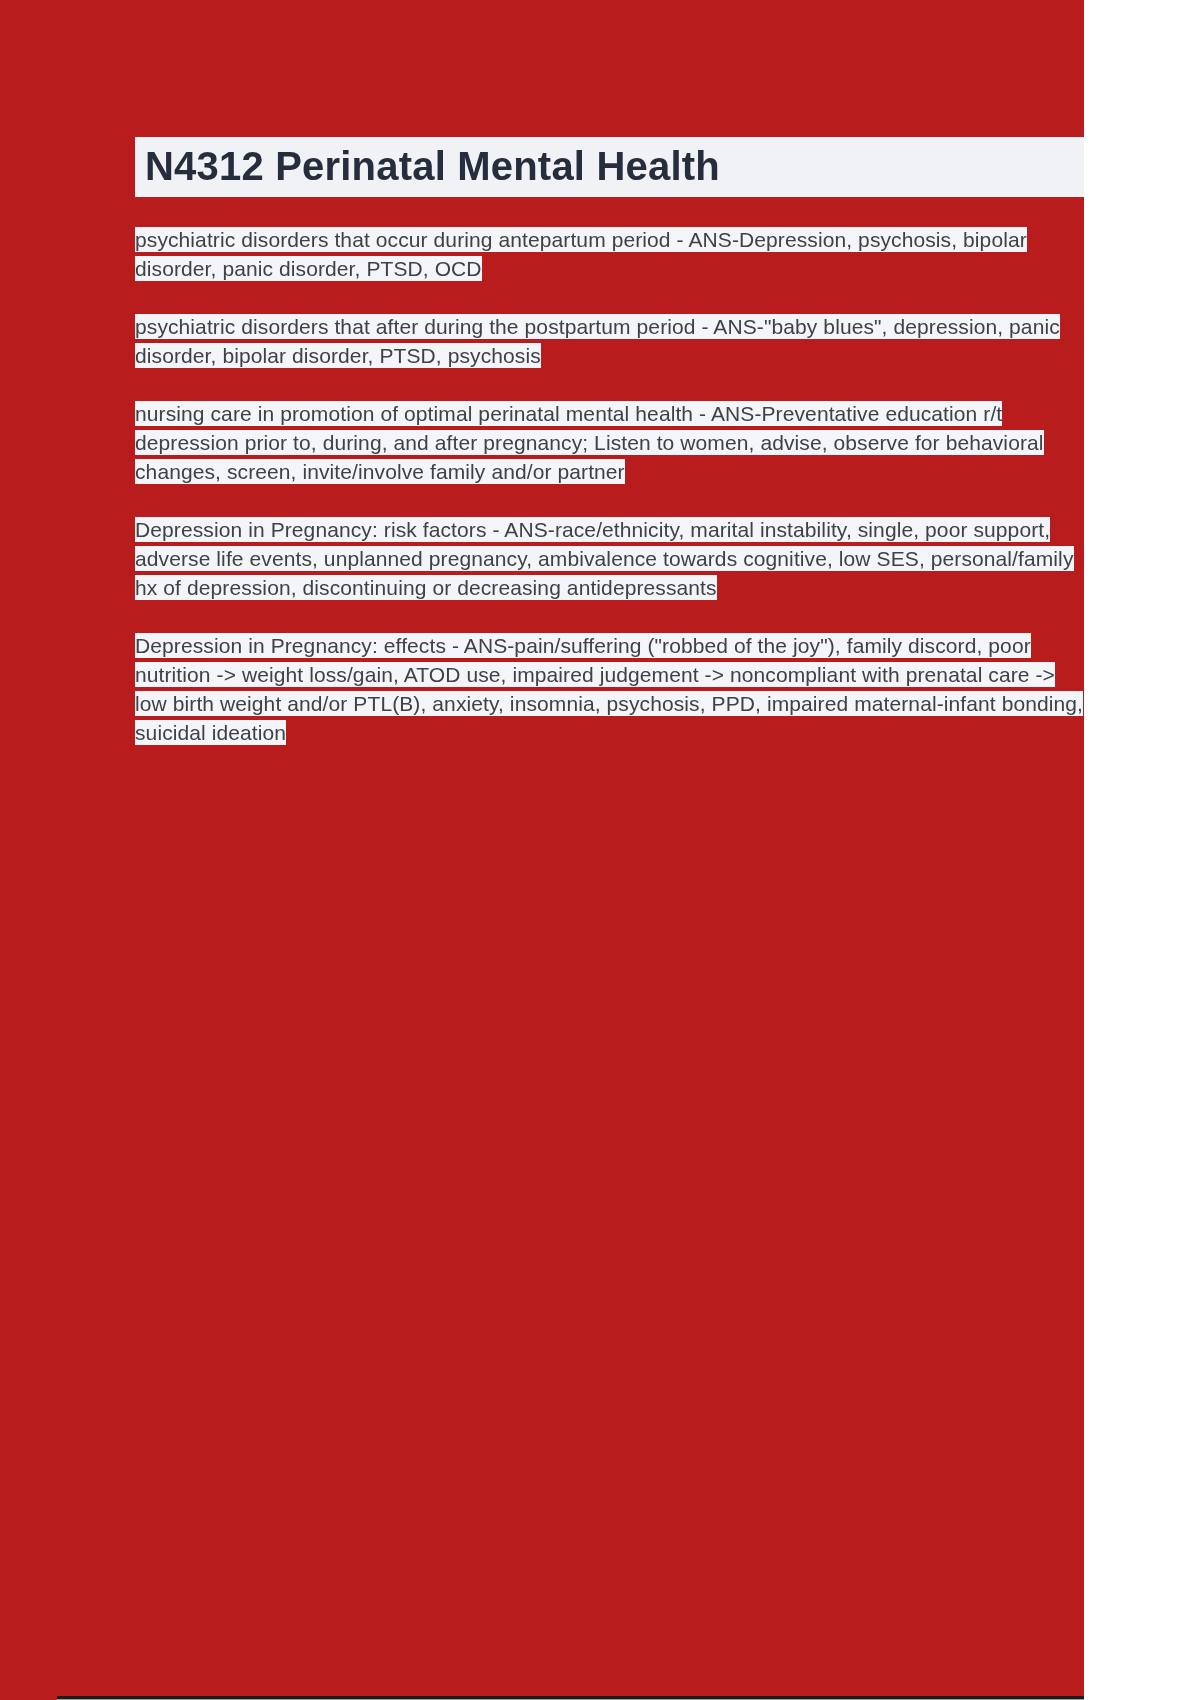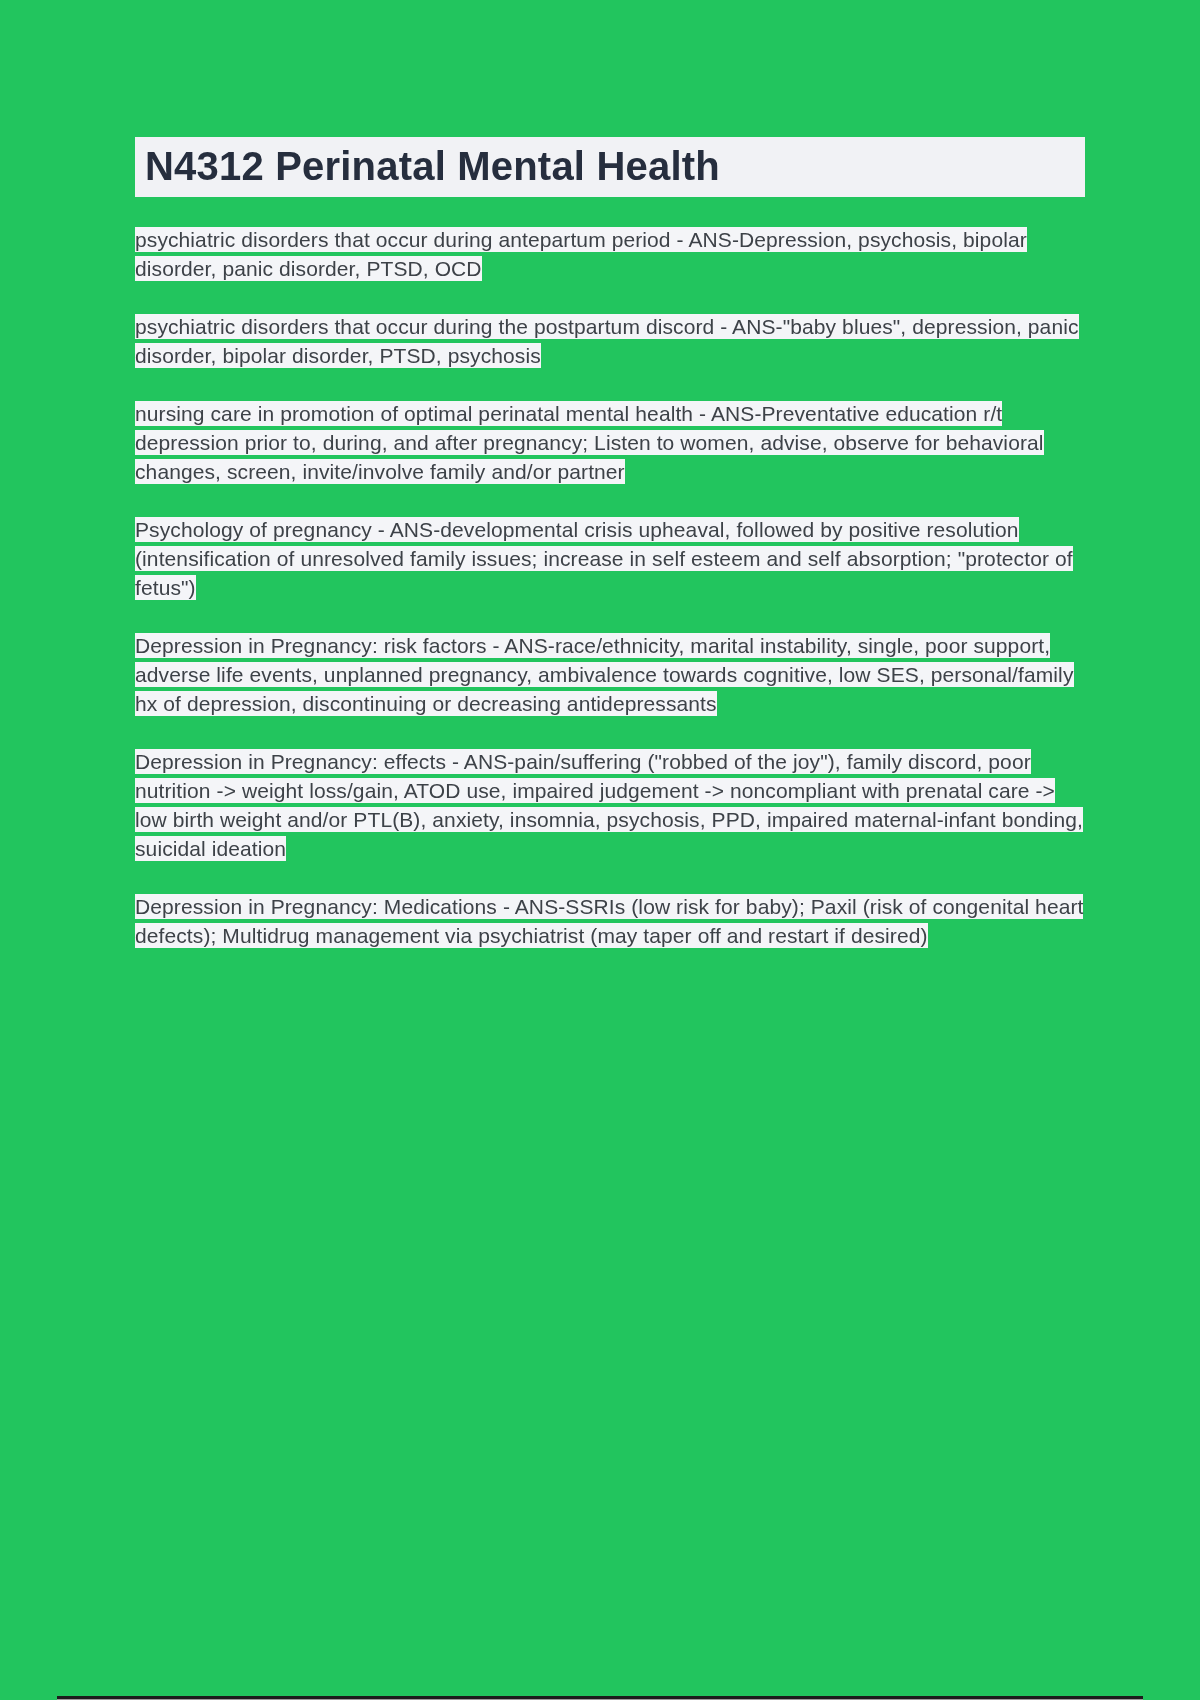--- a/index.html
+++ b/index.html
@@ -9,25 +9,26 @@
     --title-highlight: #f1f2f5;
     --footer-rule: #1c1c1c;
   }
   html, body {
     margin: 0;
     padding: 0;
     background: #ffffff;
   }
   .page {
     position: relative;
-    width: 1200px;
+    width: 1056px;
     height: 1700px;
-    background: #22c55e;
+    background: #b91c1c;
     overflow: hidden;
     font-family: "Liberation Sans", sans-serif;
+    padding-left: 28px;
   }
   .content {
     position: absolute;
     left: 135px;
     top: 137px;
     width: 950px;
   }
   .doc-title {
     margin: 0 0 28px 0;
     padding: 6px 0 8px 10px;
@@ -63,22 +64,20 @@
   }
 </style>
 </head>
 <body>
 
 <div class="page">
   <div class="content">
     <h1 class="doc-title">N4312 Perinatal Mental Health</h1>
     <div class="qa-list">
         <p><span class="hl">psychiatric disorders that occur during antepartum period - ANS-Depression, psychosis, bipolar disorder, panic disorder, PTSD, OCD</span></p>
-        <p><span class="hl">psychiatric disorders that occur during the postpartum discord - ANS-"baby blues", depression, panic disorder, bipolar disorder, PTSD, psychosis</span></p>
+        <p><span class="hl">psychiatric disorders that after during the postpartum period - ANS-"baby blues", depression, panic disorder, bipolar disorder, PTSD, psychosis</span></p>
         <p><span class="hl">nursing care in promotion of optimal perinatal mental health - ANS-Preventative education r/t depression prior to, during, and after pregnancy; Listen to women, advise, observe for behavioral changes, screen, invite/involve family and/or partner</span></p>
-        <p><span class="hl">Psychology of pregnancy - ANS-developmental crisis upheaval, followed by positive resolution (intensification of unresolved family issues; increase in self esteem and self absorption; "protector of fetus")</span></p>
         <p><span class="hl">Depression in Pregnancy: risk factors - ANS-race/ethnicity, marital instability, single, poor support, adverse life events, unplanned pregnancy, ambivalence towards cognitive, low SES, personal/family hx of depression, discontinuing or decreasing antidepressants</span></p>
         <p><span class="hl">Depression in Pregnancy: effects - ANS-pain/suffering ("robbed of the joy"), family discord, poor nutrition -&gt; weight loss/gain, ATOD use, impaired judgement -&gt; noncompliant with prenatal care -&gt; low birth weight and/or PTL(B), anxiety, insomnia, psychosis, PPD, impaired maternal-infant bonding, suicidal ideation</span></p>
-        <p><span class="hl">Depression in Pregnancy: Medications - ANS-SSRIs (low risk for baby); Paxil (risk of congenital heart defects); Multidrug management via psychiatrist (may taper off and restart if desired)</span></p>
       </div>
   </div>
   <div class="footer-rule"></div>
 </div>
 
 </body></html>

